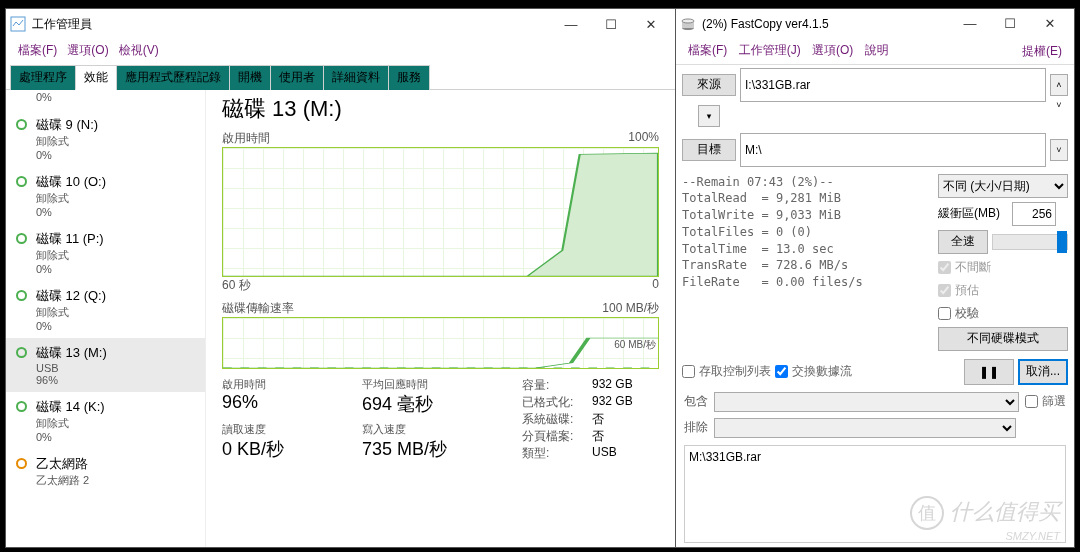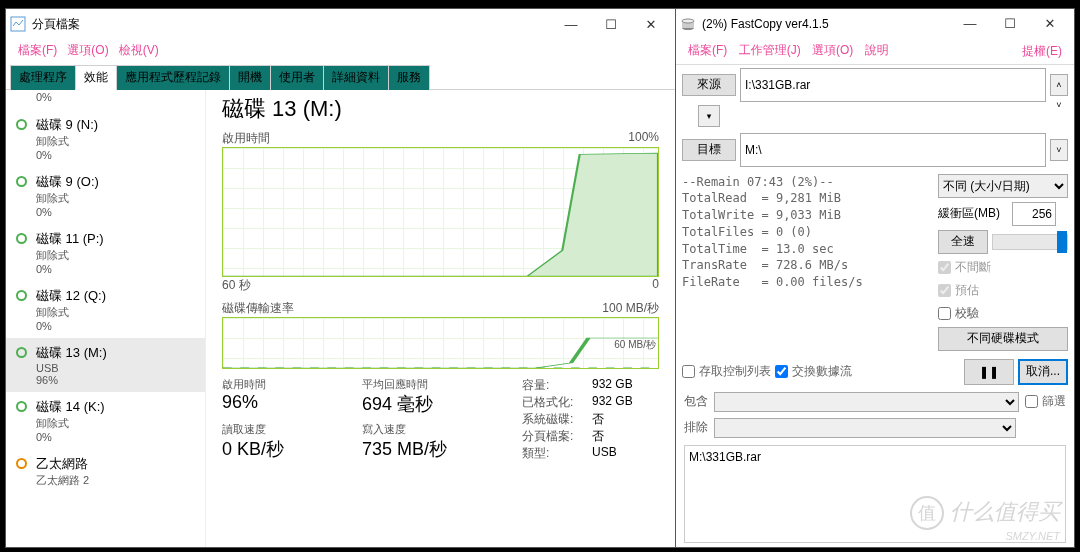--- a/index.html
+++ b/index.html
@@ -6,21 +6,21 @@
 body { background:#000; width:1080px; height:552px; overflow:hidden; position:relative; }
 .wrap { position:absolute; left:5px; top:8px; width:1070px; height:540px; display:flex; background:#fff; border:1px solid #555; }
 .win { background:#fff; display:flex; flex-direction:column; }
 .w1 { width:670px; border-right:1px solid #555; }
 .w2 { flex:1; }
 .titlebar { display:flex; align-items:center; height:30px; padding:0 4px; }
 .titlebar .title { flex:1; padding-left:6px; font-size:12px; }
 .titlebar .controls { display:flex; }
 .titlebar .controls span { width:40px; text-align:center; font-size:13px; color:#333; }
 .titlebar .ico { width:16px; height:16px; }
-.menubar { display:flex; padding:2px 8px; gap:2px; font-size:12px; color:#ec4899; }
+.menubar { display:flex; padding:2px 8px; gap:2px; font-size:12px; color:#701a75; }
 .menubar span { padding:1px 4px; }
 .tabs { display:flex; border-bottom:1px solid #d0d0d0; padding-left:4px; margin-top:2px;}
 .tabs .tab { padding:3px 8px; border:1px solid #d0d0d0; border-bottom:none; margin-right:-1px; background:#0f766e; position:relative; top:1px;}
 .tabs .tab.active { background:#fff; border-bottom:1px solid #fff; }
 .body1 { display:flex; flex:1; overflow:hidden; }
 .sidebar { width:200px; overflow-y:auto; border-right:1px solid #eee; }
 .disk { padding:6px 8px 6px 30px; position:relative; }
 .disk.active { background:#eaeaea; }
 .disk .dot { position:absolute; left:10px; top:9px; width:11px; height:11px; border-radius:50%; border:2px solid; }
 .disk .dot.green { border-color:#4CAF50; }
@@ -76,21 +76,21 @@
 <body>
 
 <div class="wrap">
 
   <div class="win w1">
     <div class="titlebar">
       <svg class="ico" viewBox="0 0 16 16">
           <rect x="1" y="1" width="14" height="14" fill="none" stroke="#5b9bd5"></rect>
           <path d="M3 10 L6 6 L9 9 L13 4" stroke="#5b9bd5" fill="none"></path>
         </svg>
-      <span class="title">分頁檔案</span>
+      <span class="title">工作管理員</span>
       <div class="controls">
         <span>—</span>
         <span>☐</span>
         <span>✕</span>
       </div>
     </div>
     <div class="menubar">
       <span>檔案(F)</span>
       <span>選項(O)</span>
       <span>檢視(V)</span>
@@ -109,21 +109,21 @@
         <div class="disk" style="padding-top:0"><span class="sub">0%</span></div>
         <div id="disklist">
             <div class="disk">
               <span class="dot green"></span>
               <div class="name">磁碟 9 (N:)</div>
               <div class="sub">卸除式</div>
               <div class="sub">0%</div>
             </div>
             <div class="disk">
               <span class="dot green"></span>
-              <div class="name">磁碟 9 (O:)</div>
+              <div class="name">磁碟 10 (O:)</div>
               <div class="sub">卸除式</div>
               <div class="sub">0%</div>
             </div>
             <div class="disk">
               <span class="dot green"></span>
               <div class="name">磁碟 11 (P:)</div>
               <div class="sub">卸除式</div>
               <div class="sub">0%</div>
             </div>
             <div class="disk">

